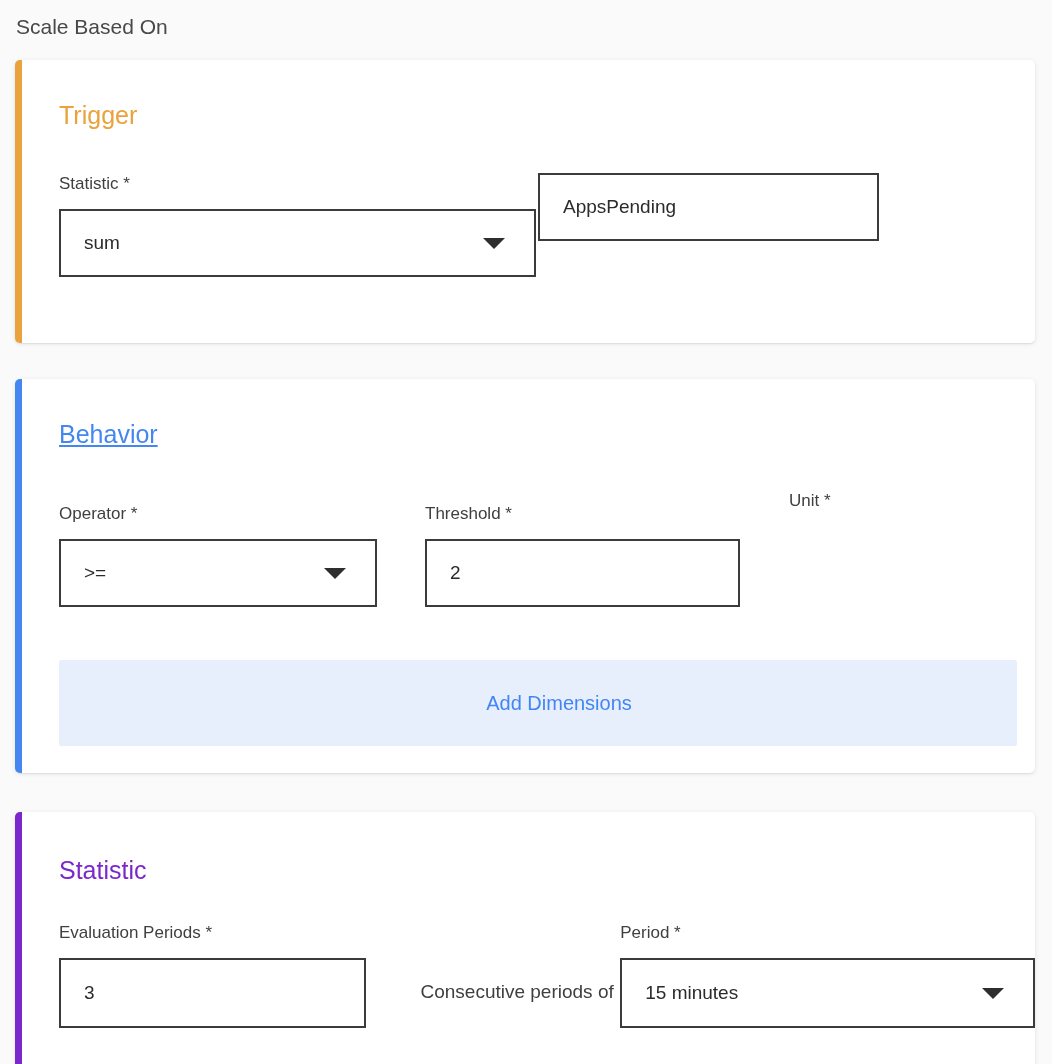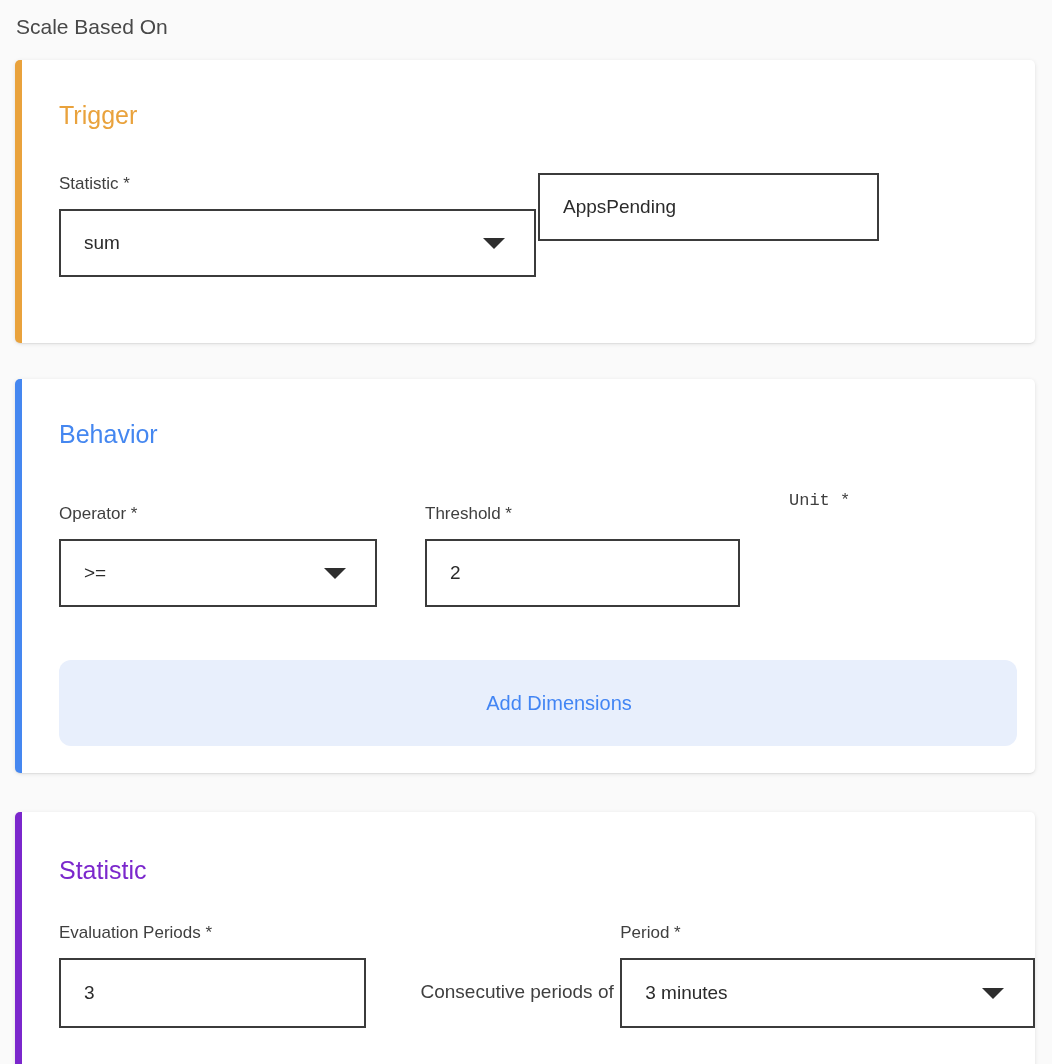--- a/index.html
+++ b/index.html
@@ -38,21 +38,21 @@
     border-left:7px solid #ccc;
   }
   .trigger-card{margin-top:19px;border-left-color:var(--trigger-accent);}
   .behavior-card{margin-top:36px;border-left-color:var(--behavior-accent);padding-bottom:27px;}
   .duration-card{margin-top:39px;border-left-color:var(--duration-accent);padding-top:43px;padding-bottom:60px;}
   .card-heading{
     margin:0;
     font-size:25px;font-weight:400;line-height:30px;
   }
   .trigger-card .card-heading{color:var(--trigger-accent);}
-  .behavior-card .card-heading{color:var(--behavior-accent);}
+  .behavior-card .card-heading{color:var(--behavior-accent);text-decoration:underline;}
   .duration-card .card-heading{color:var(--duration-accent);}
 
   .field-row{display:flex;align-items:flex-start;}
   .trigger-card .field-row{margin-top:43px;}
   .behavior-card .field-row{margin-top:54px;gap:44px;}
   .duration-card .field-row{margin-top:37px;}
 
   .field label{
     display:block;
     font-size:17px;color:var(--label-dark);
@@ -79,40 +79,40 @@
     border-left:11px solid transparent;
     border-right:11px solid transparent;
     border-top:11px solid #2e2e2e;
   }
 
   
   .w-statistic{width:477px;margin-right:2px;}
   .w-metric{width:341px;}
   .w-operator{width:318px;margin-right:4px;}
   .w-threshold{width:315px;margin-right:5px;}
-  .w-unit{width:191px;font-family:Liberation Mono, monospace;}
+  .w-unit{width:191px;}
   .w-eval{width:316px;}
   .w-connector{width:212px;}
   .w-period{width:427px;}
 
   .duration-card .box{height:70px;}
   .connector{
     margin-top:35px; 
     height:70px;
     display:flex;align-items:center;justify-content:center;
     text-align:center;
     font-size:19px;line-height:28px;color:var(--label-dark);
     padding:0 6px;
     margin-left:48px;
   }
 
   .add-dimensions{
     margin-top:53px;
     width:958px;height:86px;
-    border:none;border-radius:12px;
+    border:none;border-radius:2px;
     background:var(--btn-bg);
     color:var(--btn-text);
     font-size:20px;font-family:inherit;
     display:flex;align-items:center;justify-content:center;
     cursor:pointer;
     padding-left:48px;
   }
 </style>
 </head>
 <body>
@@ -160,18 +160,18 @@
   <h2 class="card-heading">Statistic</h2>
   <div class="field-row">
     <div class="field w-eval">
       <label>Evaluation Periods *</label>
       <input class="box" type="text" value="3" style="">
     </div>
     <div class="w-connector connector">Consecutive periods of</div>
     <div class="field w-period">
       <label>Period *</label>
       <div class="box select">
-        <span>3 minutes</span>
+        <span>15 minutes</span>
         <span class="caret"></span>
       </div>
     </div>
   </div>
 </section>
 
 </body></html>

